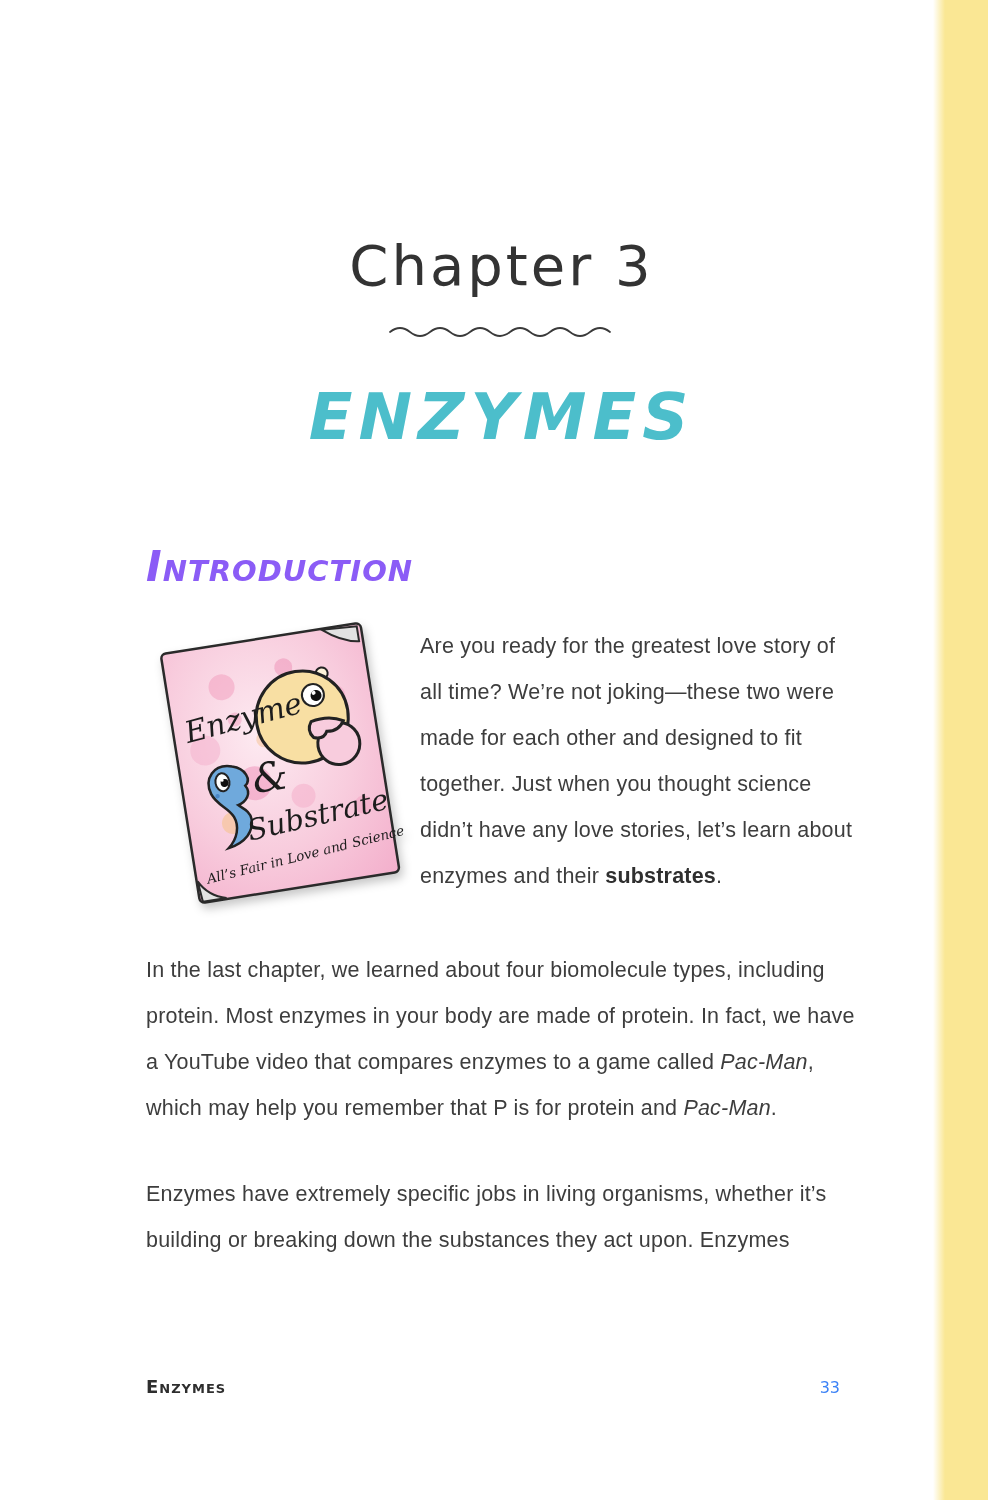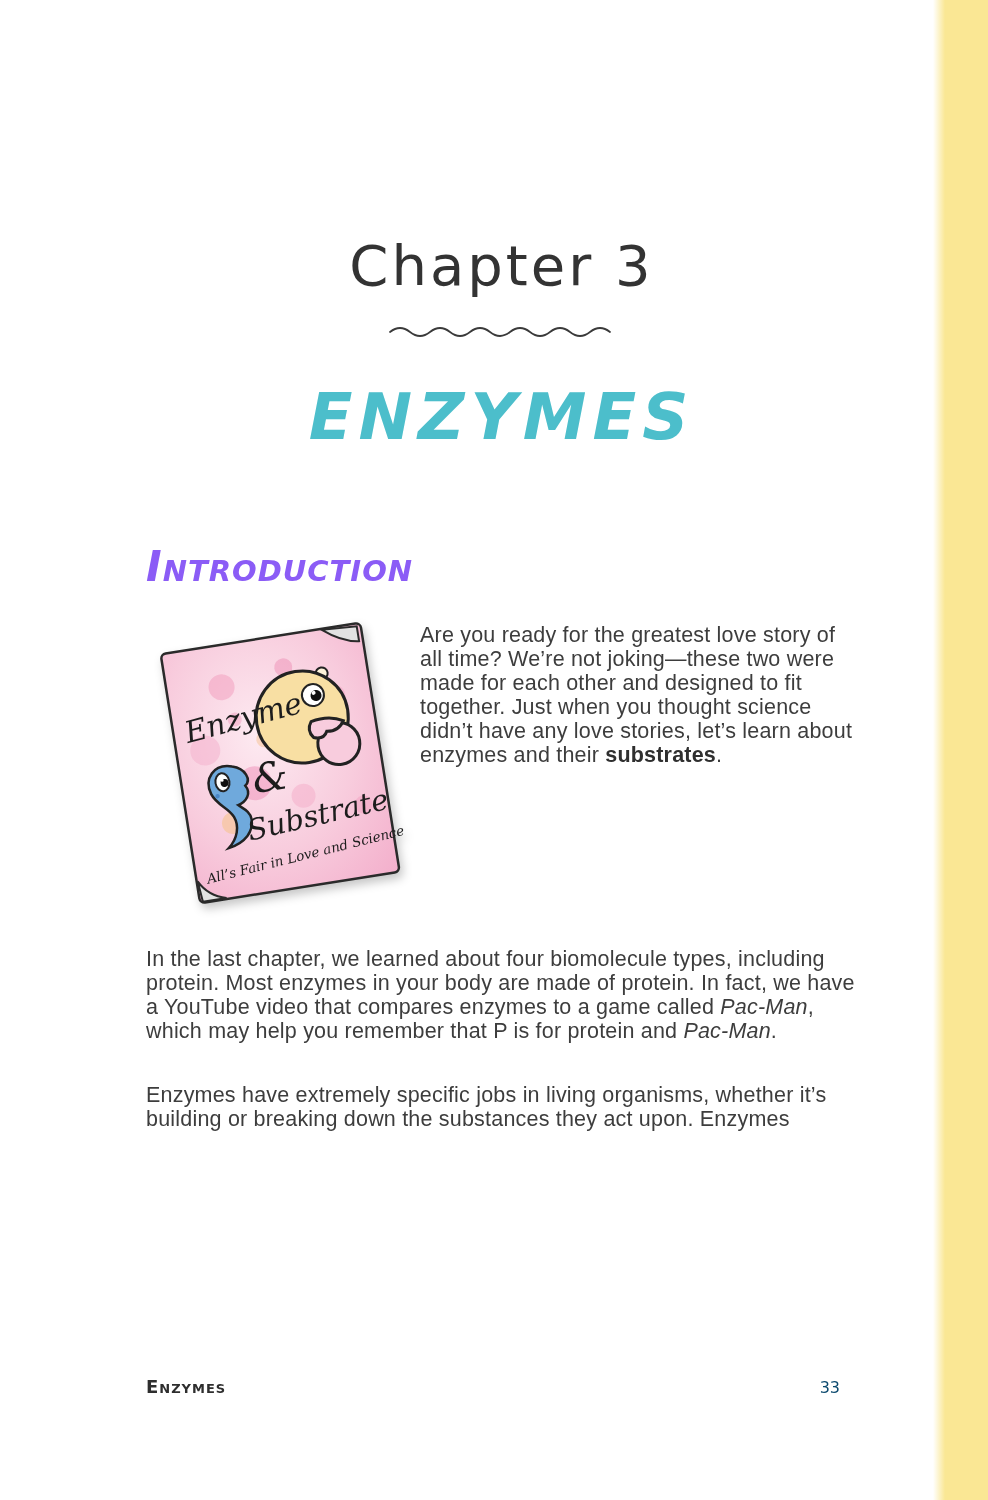--- a/index.html
+++ b/index.html
@@ -59,21 +59,21 @@
   .book-cover-wrap {
     width: 268px;
     height: 290px;
     flex: 0 0 auto;
     position: relative;
   }
   .book-cover-wrap svg { filter: drop-shadow(3px 5px 5px rgba(0,0,0,0.22)); }
   .body-text {
     font-family: "Liberation Sans", sans-serif;
     font-size: 21.5px;
-    line-height: 24px;
+    line-height: 46px;
     letter-spacing: 0.2px;
     color: #3d3d3d;
   }
   .intro-paragraph { flex: 1; padding-left: 6px; padding-top: 6px; }
   .structure-heading { margin-top: 66px; }
   .para { margin-top: 40px; }
   .bold-term { font-weight: 700; color: #2f2f2f; }
   .italic-term { font-style: italic; }
   .footer {
     position: absolute;
@@ -87,21 +87,21 @@
     font-family: "DejaVu Sans", sans-serif;
     font-variant: small-caps;
     font-weight: 600;
     font-size: 18px;
     letter-spacing: 1px;
     color: #2e2e2e;
   }
   .footer-page-number {
     font-family: "DejaVu Sans", sans-serif;
     font-size: 16px;
-    color: #0c4a6e;
+    color: #3b82f6;
   }
   .cover-script { font-family: "DejaVu Serif", serif; font-style: italic; }
 </style>
 </head>
 <body>
 
 <div class="page">
   <div class="stripe"></div>
 
   <div class="content">

